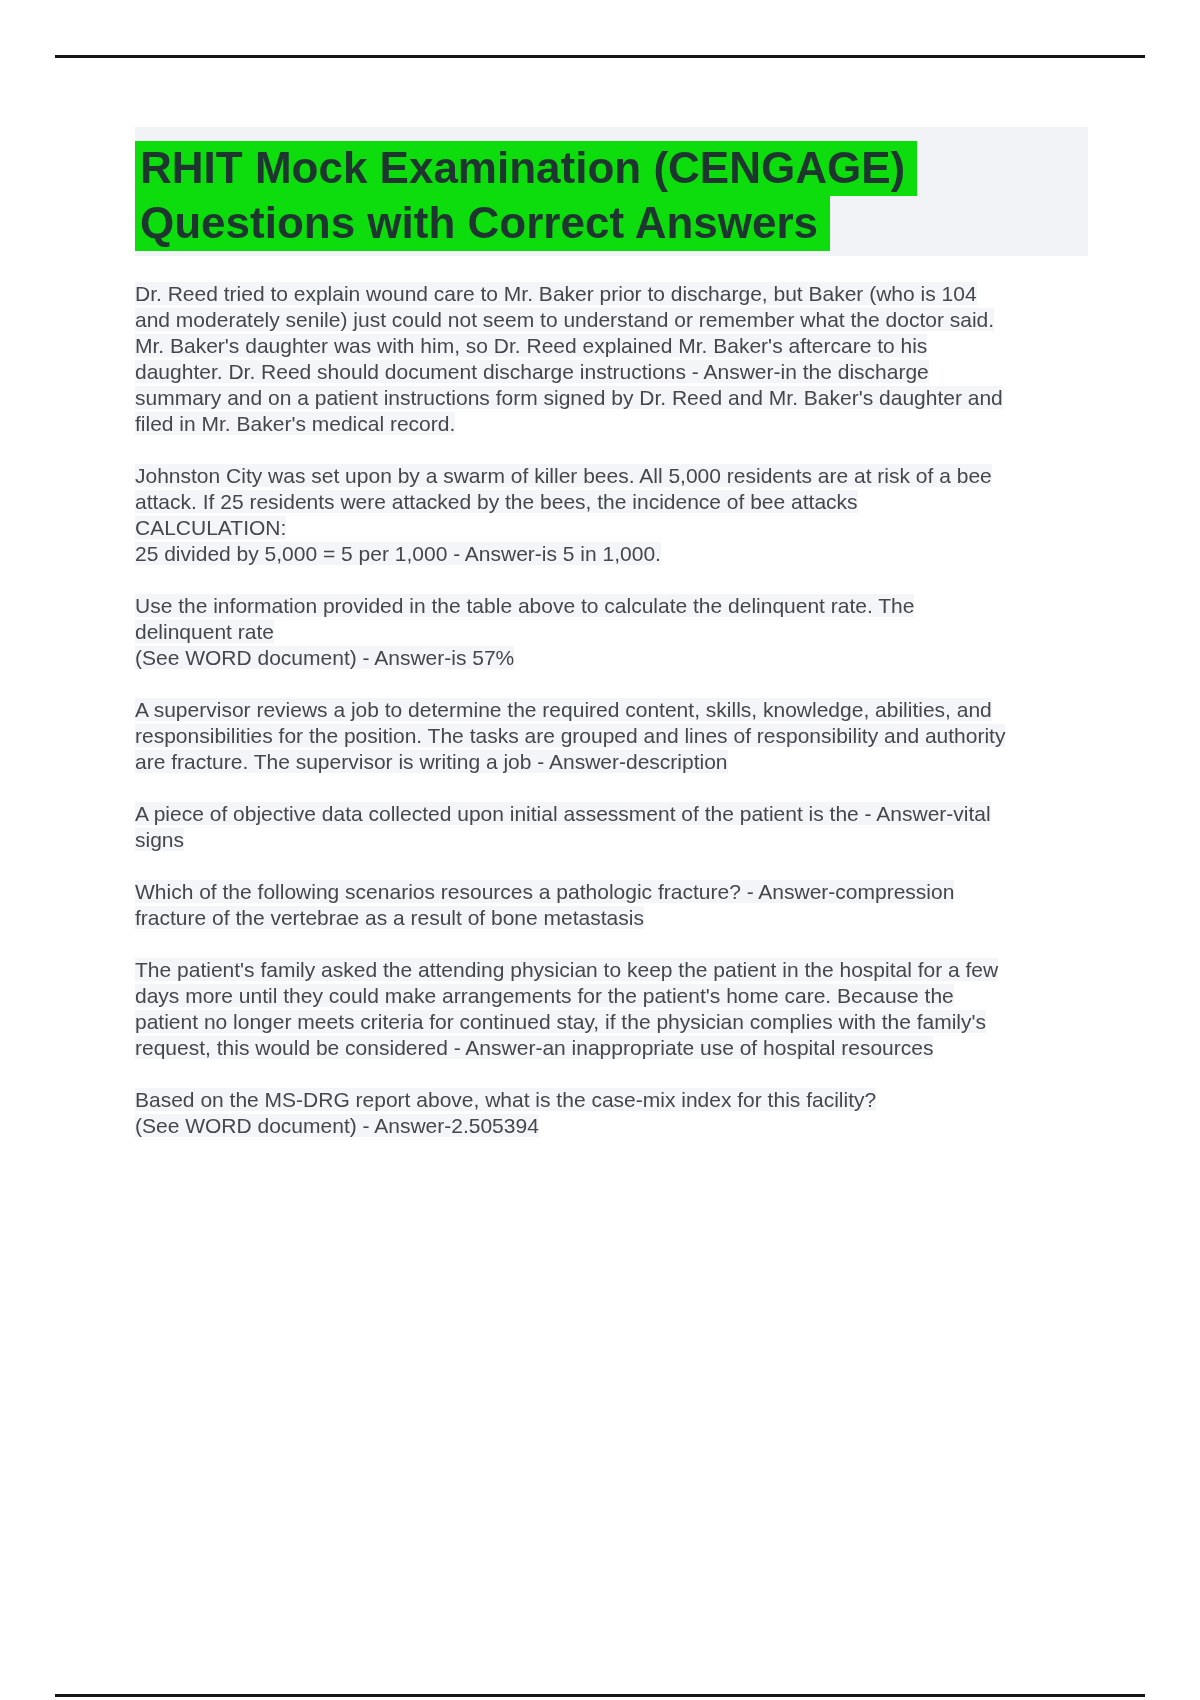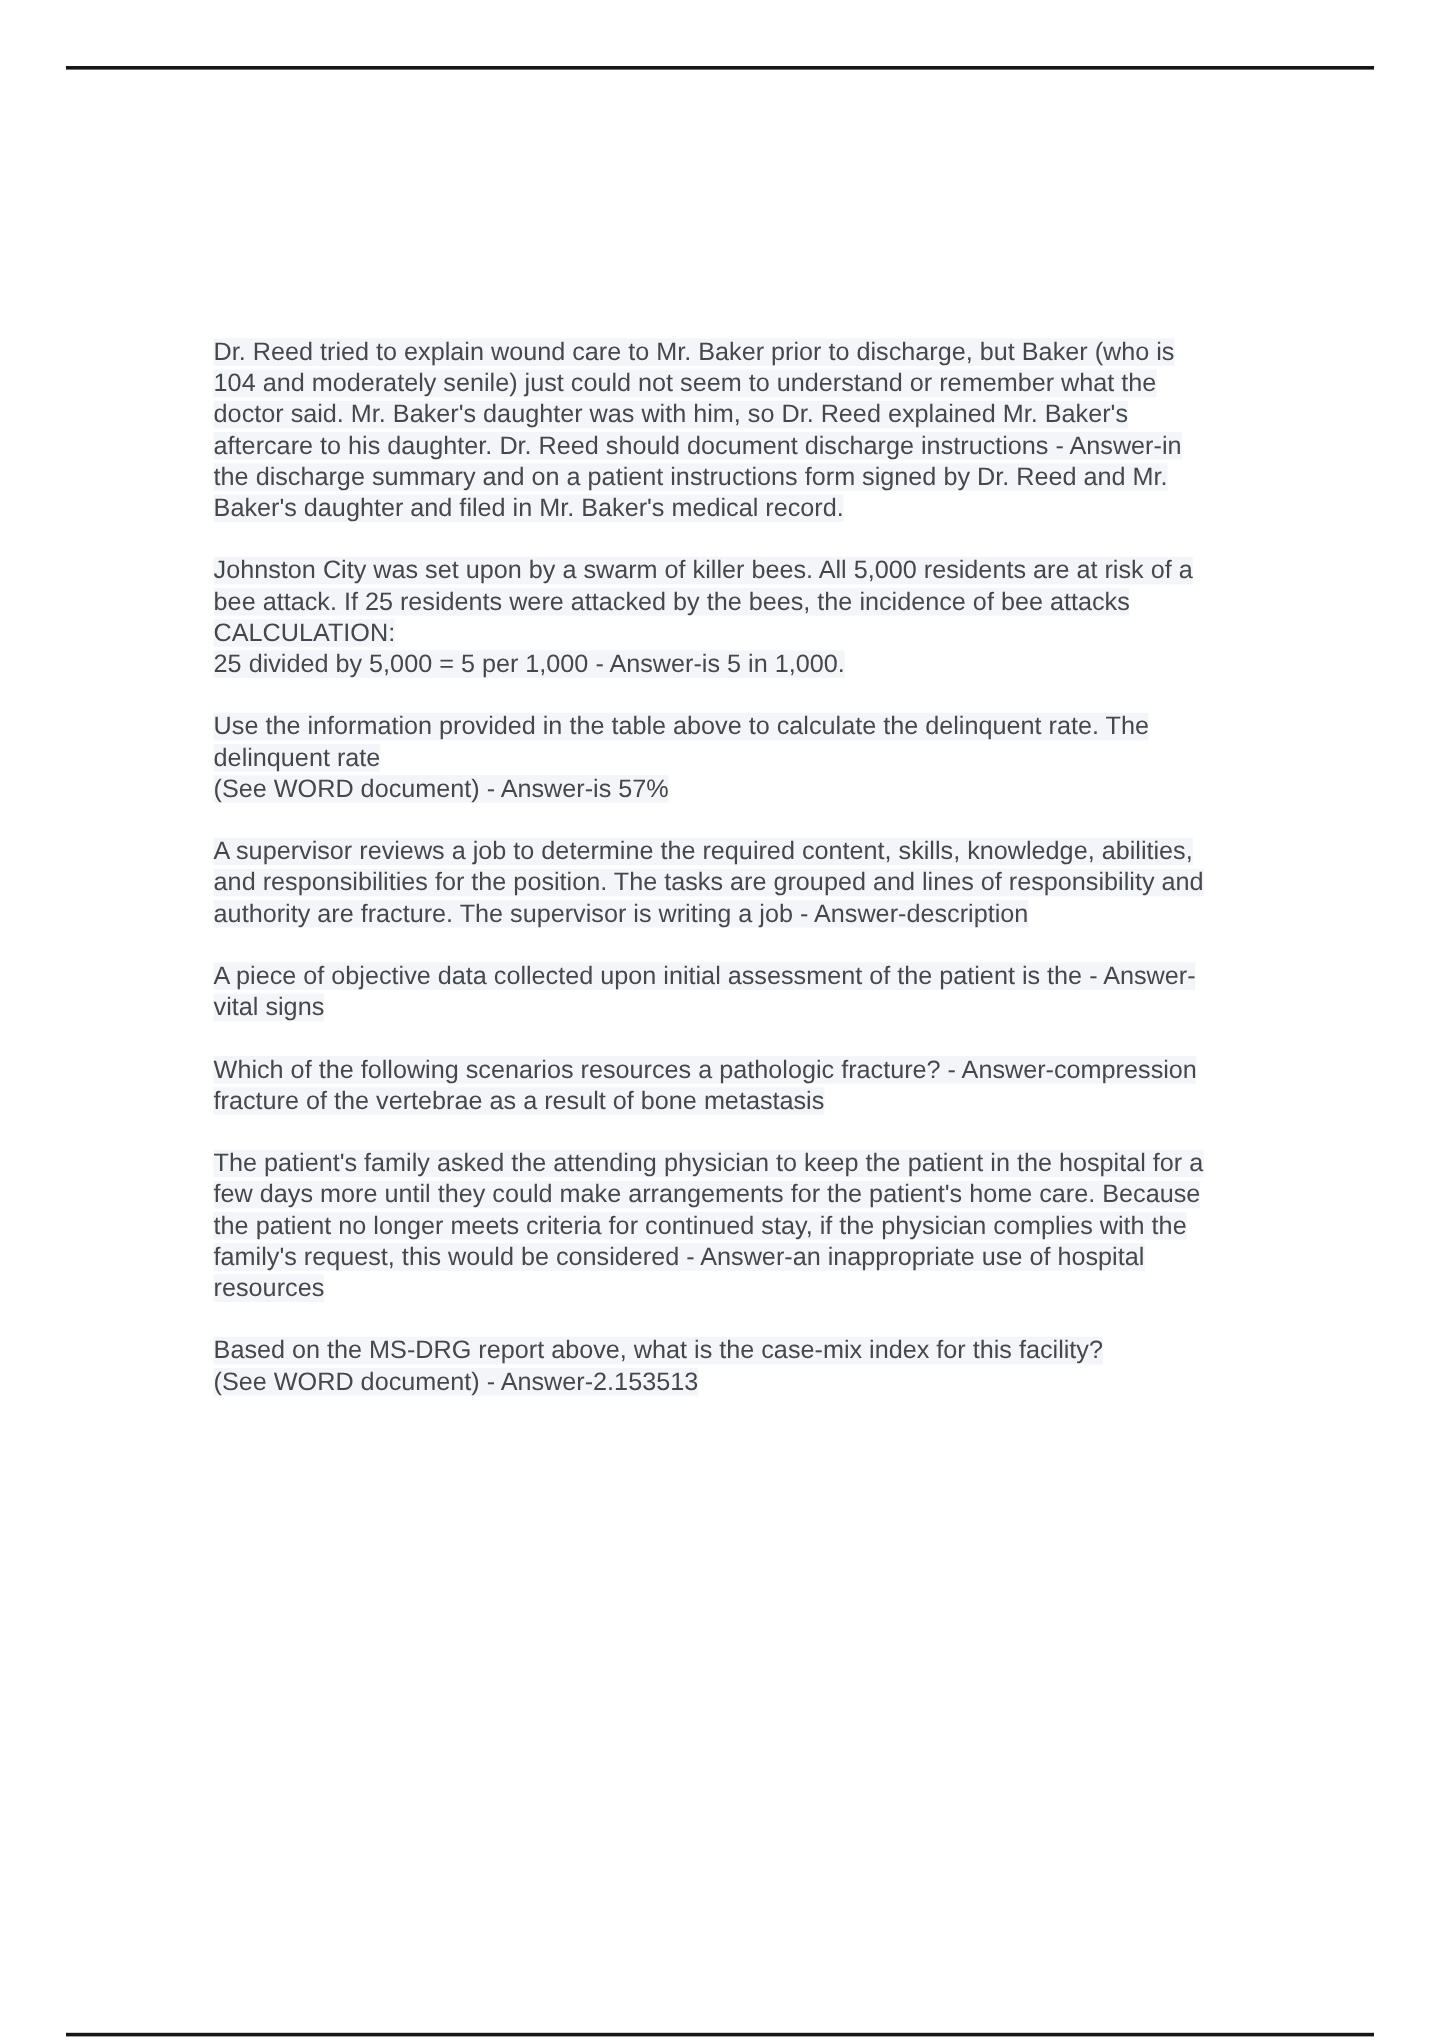--- a/index.html
+++ b/index.html
@@ -55,41 +55,43 @@
     margin: 0 0 26px 0;
     font-size: 21px;
     line-height: 26px;
     color: #45484b;
   }
   .line-bg {
     background: #f4f5f8;
     white-space: pre-line;
     -webkit-box-decoration-break: clone;
     box-decoration-break: clone;
-    margin-left: 43px;
   }
 </style>
 </head>
 <body>
 
 <div class="page">
 
   <div class="rule rule-top"></div>
 
+  <div class="title-block">
+    <h1><span class="hl">RHIT Mock Examination (CENGAGE)</span><br><span class="hl">Questions with Correct Answers</span></h1>
+  </div>
 
   <div class="content">
     <p class="para"><span class="line-bg">Dr. Reed tried to explain wound care to Mr. Baker prior to discharge, but Baker (who is 104 and moderately senile) just could not seem to understand or remember what the doctor said. Mr. Baker's daughter was with him, so Dr. Reed explained Mr. Baker's aftercare to his daughter. Dr. Reed should document discharge instructions - Answer-in the discharge summary and on a patient instructions form signed by Dr. Reed and Mr. Baker's daughter and filed in Mr. Baker's medical record.</span></p>
     <p class="para"><span class="line-bg">Johnston City was set upon by a swarm of killer bees. All 5,000 residents are at risk of a bee attack. If 25 residents were attacked by the bees, the incidence of bee attacks
 CALCULATION:
 25 divided by 5,000 = 5 per 1,000 - Answer-is 5 in 1,000.</span></p>
     <p class="para"><span class="line-bg">Use the information provided in the table above to calculate the delinquent rate. The delinquent rate
 (See WORD document) - Answer-is 57%</span></p>
     <p class="para"><span class="line-bg">A supervisor reviews a job to determine the required content, skills, knowledge, abilities, and responsibilities for the position. The tasks are grouped and lines of responsibility and authority are fracture. The supervisor is writing a job - Answer-description</span></p>
     <p class="para"><span class="line-bg">A piece of objective data collected upon initial assessment of the patient is the - Answer-vital signs</span></p>
     <p class="para"><span class="line-bg">Which of the following scenarios resources a pathologic fracture? - Answer-compression fracture of the vertebrae as a result of bone metastasis</span></p>
     <p class="para"><span class="line-bg">The patient's family asked the attending physician to keep the patient in the hospital for a few days more until they could make arrangements for the patient's home care. Because the patient no longer meets criteria for continued stay, if the physician complies with the family's request, this would be considered - Answer-an inappropriate use of hospital resources</span></p>
     <p class="para"><span class="line-bg">Based on the MS-DRG report above, what is the case-mix index for this facility?
-(See WORD document) - Answer-2.153513</span></p>
+(See WORD document) - Answer-2.505394</span></p>
   </div>
 
   <div class="rule rule-bottom"></div>
 
 </div>
 
 </body></html>

